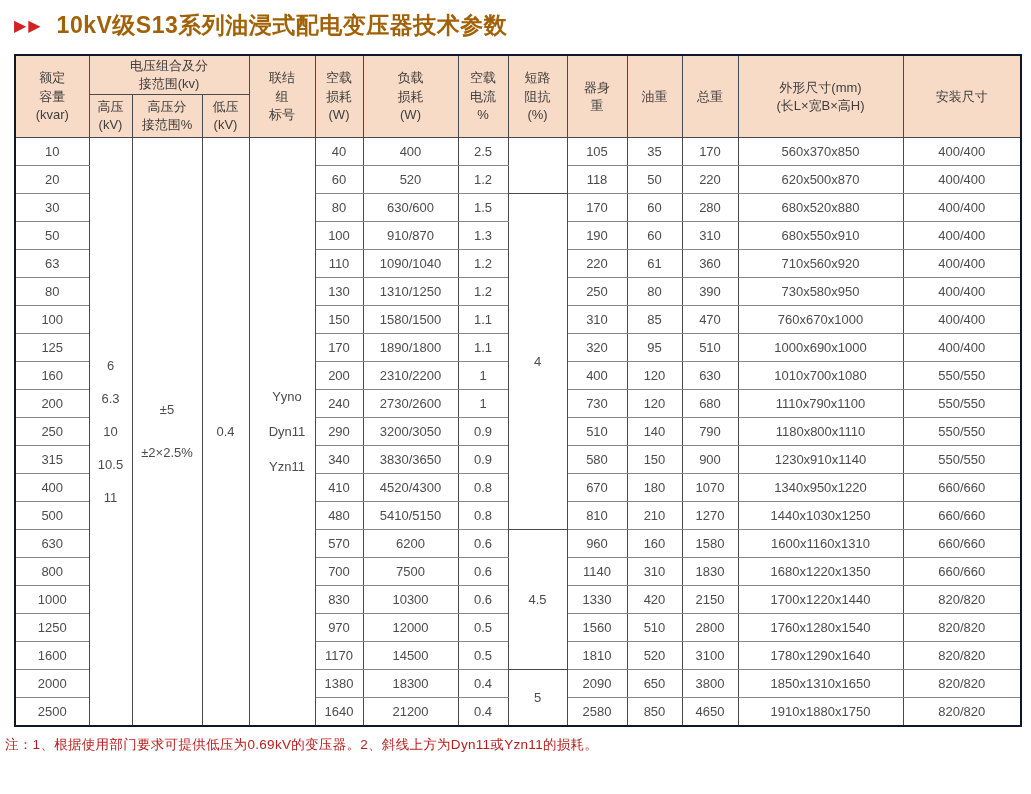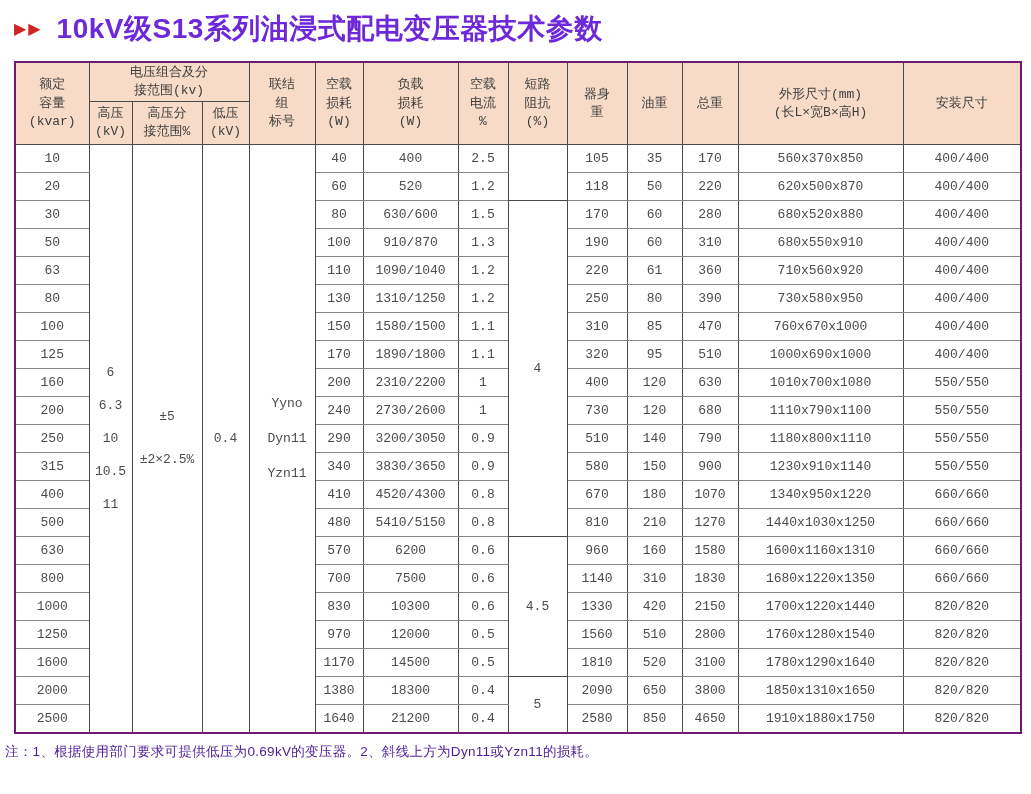--- a/index.html
+++ b/index.html
@@ -17,32 +17,31 @@
   }
   .arrows {
     color: #d02424;
     font-size: 16px;
     letter-spacing: 2px;
     margin-right: 14px;
     line-height: 1;
   }
   .page-title {
     margin: 0;
-    font-size: 28px;
+    font-size: 23px;
     font-weight: bold;
-    color: #6d28d9;
+    color: #a16207;
     letter-spacing: 0.5px;
   }
 
   table.spec {
     border-collapse: collapse;
     table-layout: fixed;
     width: 1006px;
-    border: 2px solid #701a75;
-    font-family: Liberation Mono, monospace;
+    border: 2px solid #0f172a;
   }
   .spec th {
     background: #f8dbc7;
     font-weight: normal;
     font-size: 13px;
     color: #3d3d3d;
     white-space: pre-line;
     line-height: 1.4;
     border: 1px solid #4a4a4a;
     padding: 1px 1px;
@@ -70,21 +69,21 @@
     border-top: 1px solid #4a4a4a;
     border-bottom: 1px solid #4a4a4a;
   }
   .spec td.hv  { line-height: 2.55; }
   .spec td.tap { line-height: 3.3; }
   .spec td.vec { line-height: 2.7; padding-left: 12px; }
 
   .footnote {
     margin: 9px 0 0 -9px;
     font-size: 13.5px;
-    color: #4c1d95;
+    color: #b91c1c;
     letter-spacing: 0.3px;
   }
 </style>
 </head>
 <body>
 
 <div class="page">
 
   <div class="title-row">
     <span class="arrows">▶▶</span>

